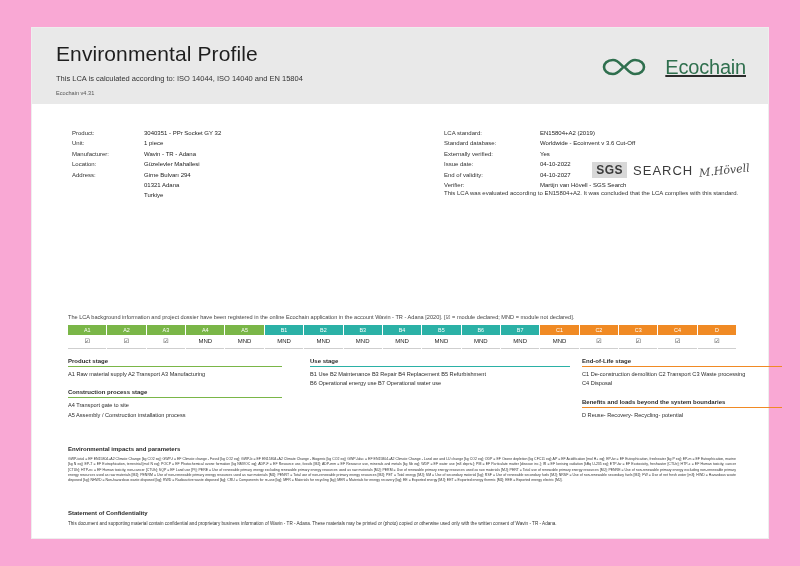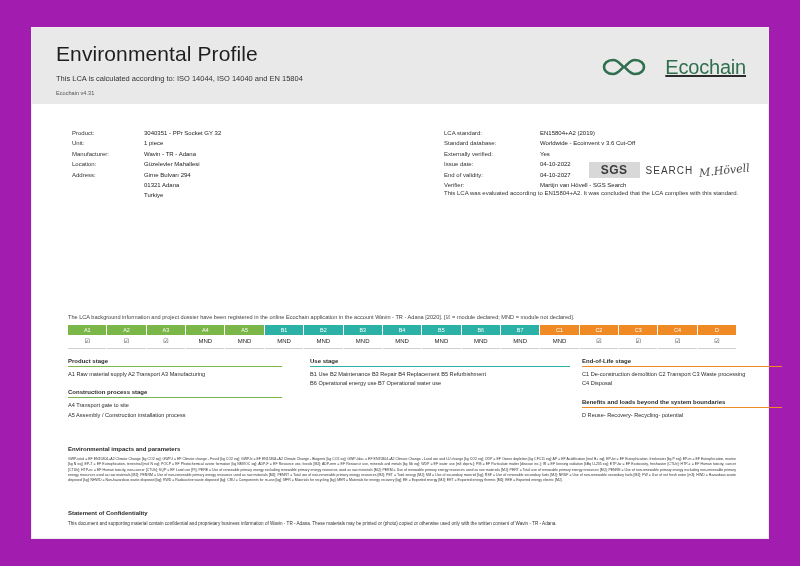--- a/index.html
+++ b/index.html
@@ -9,21 +9,21 @@
   }
   body {
     font-family: "Liberation Sans", sans-serif;
     color: #2b2b2b;
   }
   .page {
     position: relative;
     width: 800px;
     height: 566px;
     margin: 0 auto;
-    background: #a21caf;
+    background: #f9a8d4;
     overflow: hidden;
   }
   .sheet {
     position: absolute;
     left: 32px;
     top: 28px;
     width: 736px;
     height: 510px;
     background: #ffffff;
     box-shadow: 0 0 0 1px #eeeeee;
@@ -123,25 +123,25 @@
     display: flex;
     align-items: center;
     gap: 6px;
   }
   .sgs {
     font-size: 12px;
     font-weight: 700;
     color: #3b3b3b;
     letter-spacing: .5px;
     background: #d8d8d8;
-    padding: 1px 12px;
+    padding: 1px 4px;
     text-align: center;
   }
   .searchword {
-    font-size: 10px;
+    font-size: 13px;
     letter-spacing: 1px;
     color: #3b3b3b;
   }
   .signature {
     font-family: "DejaVu Serif", serif;
     font-style: italic;
     font-size: 11px;
     color: #4a4a4a;
     transform: rotate(-6deg);
   }

